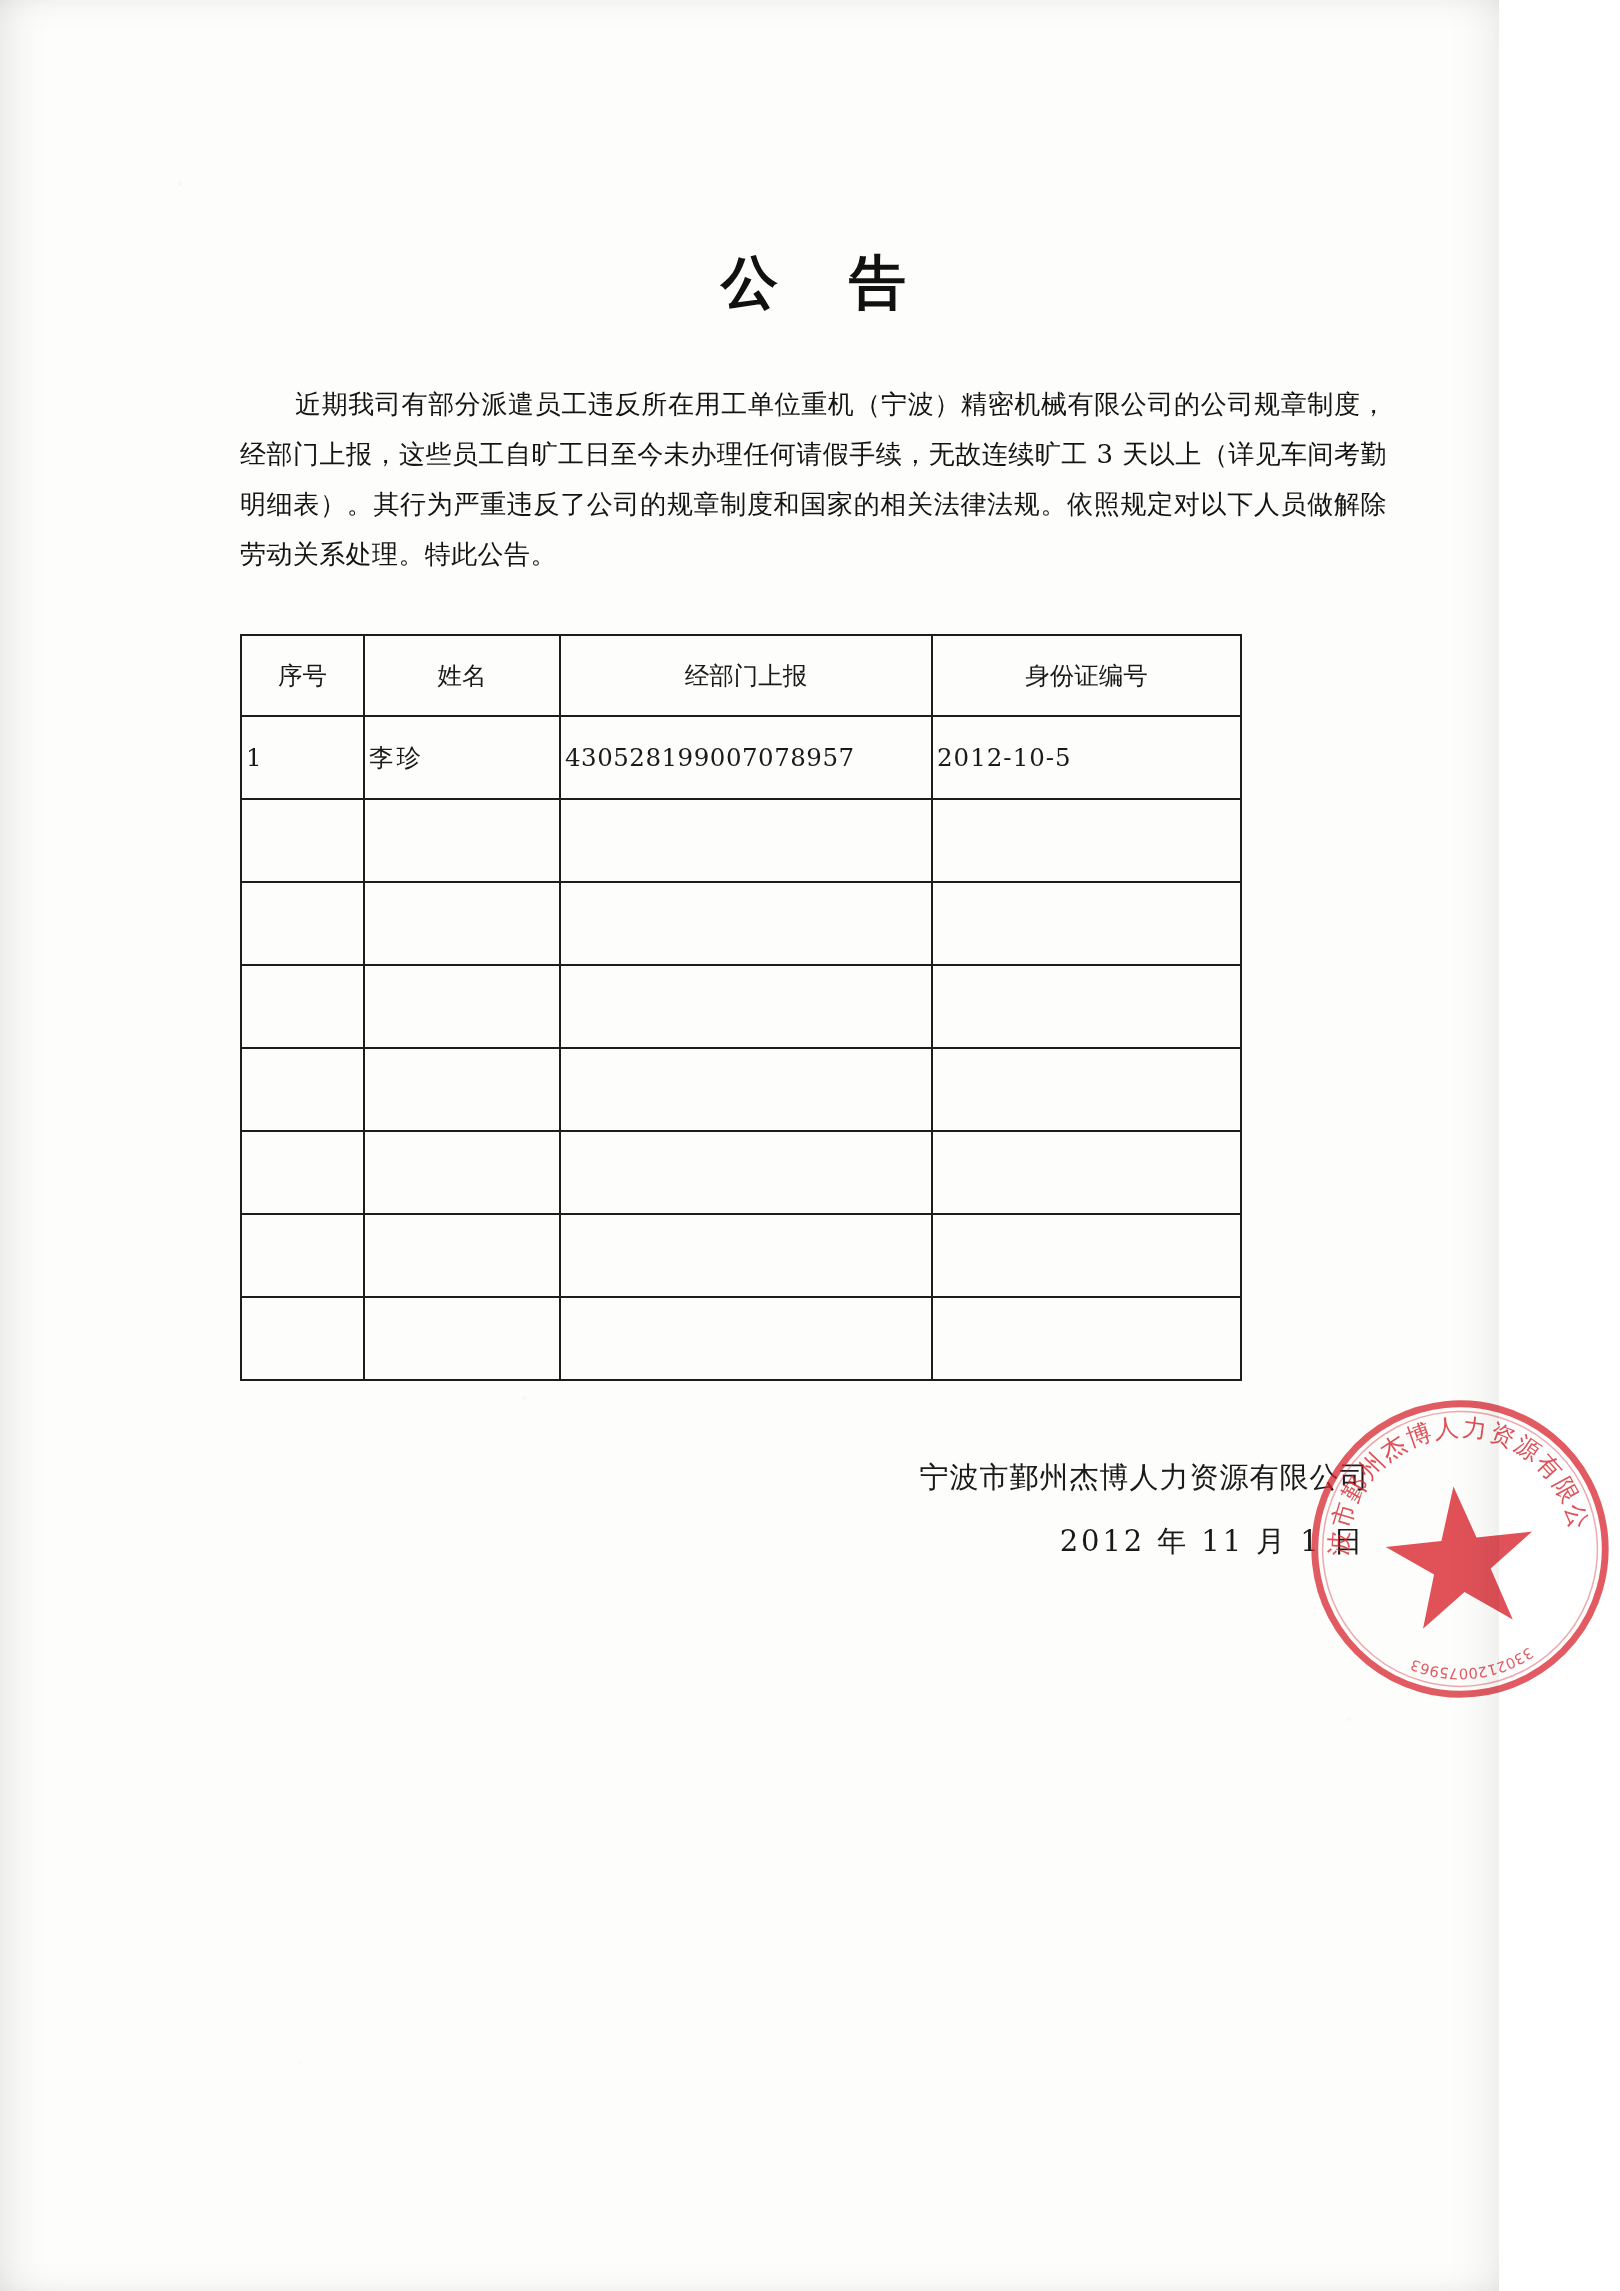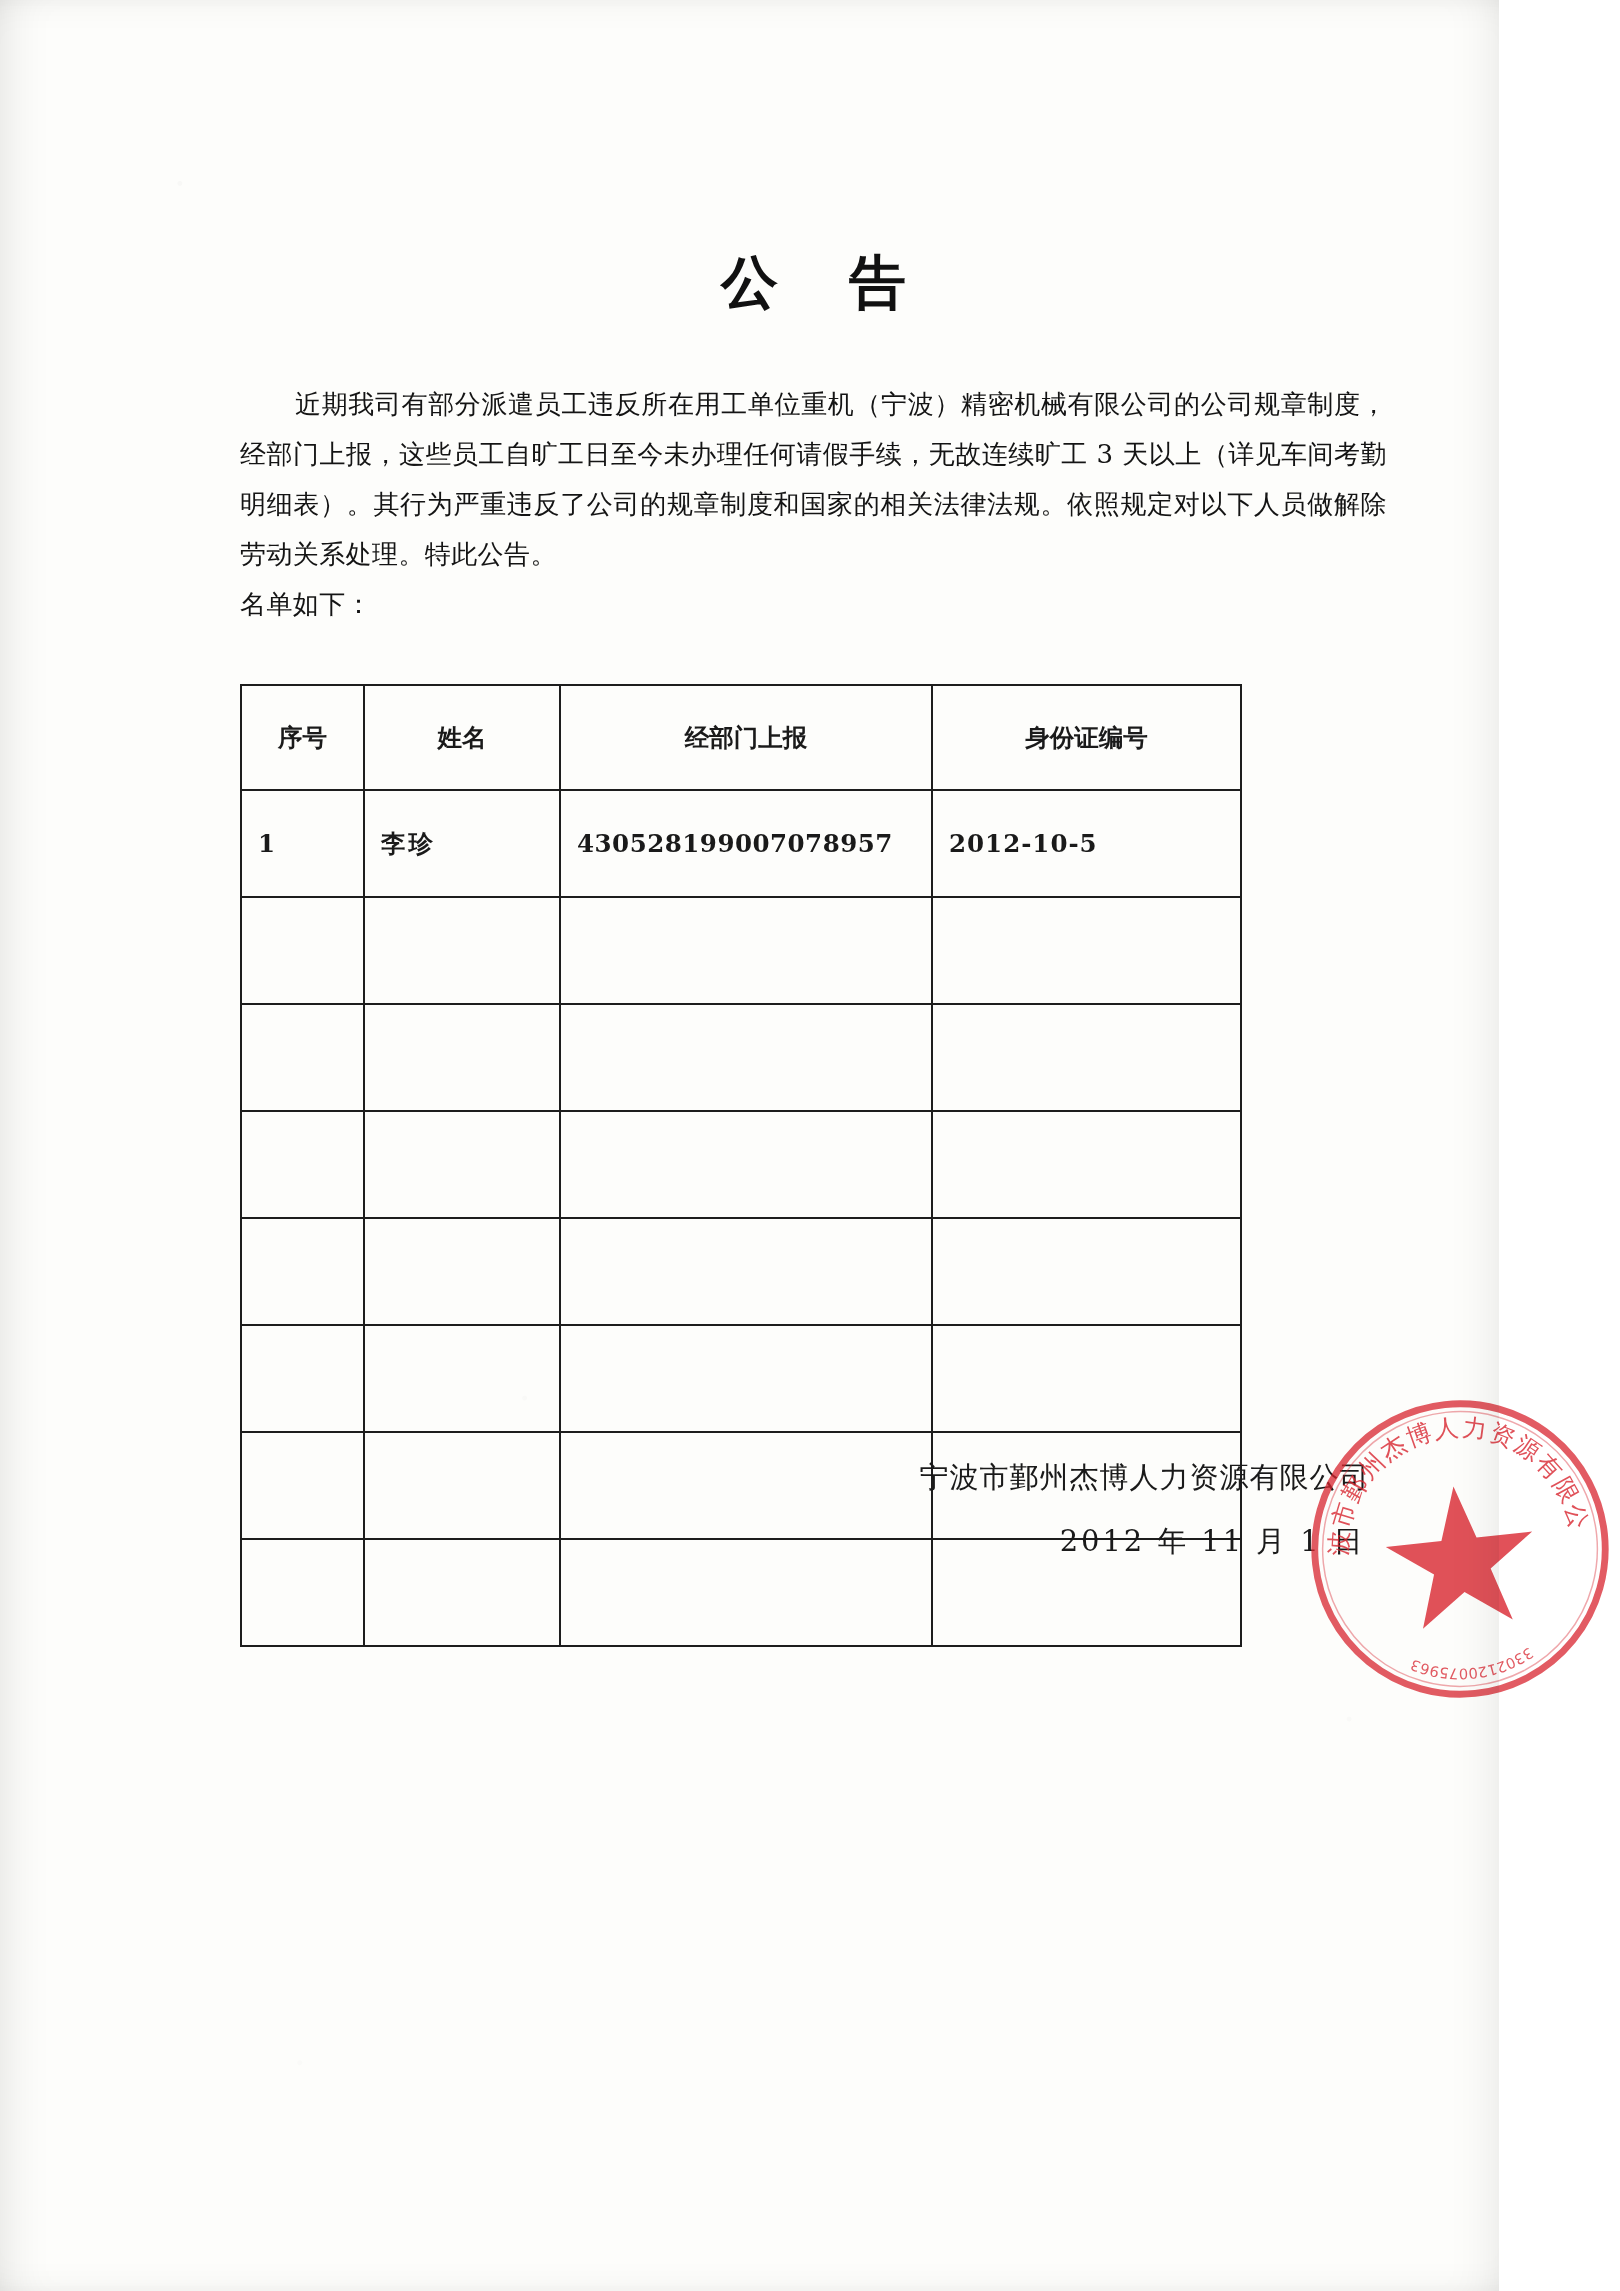--- a/index.html
+++ b/index.html
@@ -91,22 +91,22 @@
     width: 1000px;
     margin-left: 0px;
     table-layout: fixed;
   }
   table.names td, table.names th {
     border: 2px solid #1d1d1d;
     height: 73px;
     vertical-align: middle;
     font-family: "DejaVu Serif", serif;
     font-size: 24.5px;
-    font-weight: bold;
-    padding: 16px;
+    font-weight: normal;
+    padding: 4px;
   }
   table.names th {
     height: 71px;
   }
   .col-no { width: 123px; }
   .col-name { width: 196px; }
   .col-id { width: 372px; }
   .col-date { width: 309px; }
 
   .cell-name {
@@ -180,21 +180,20 @@
 
 <div class="page">
   <div class="scan-noise"></div>
 
   <div class="content">
 
     <div class="doc-title">公 告</div>
 
     <div class="body-text">
       <p class="indent2">近期我司有部分派遣员工违反所在用工单位重机（宁波）精密机械有限公司的公司规章制度，经部门上报，这些员工自旷工日至今未办理任何请假手续，无故连续旷工 3 天以上（详见车间考勤明细表）。其行为严重违反了公司的规章制度和国家的相关法律法规。依照规定对以下人员做解除劳动关系处理。特此公告。</p>
-      <p class="list-label">名单如下：</p>
     </div>
 
     <table class="names">
       <colgroup>
         <col class="col-no">
         <col class="col-name">
         <col class="col-id">
         <col class="col-date">
       </colgroup>
       <thead>

